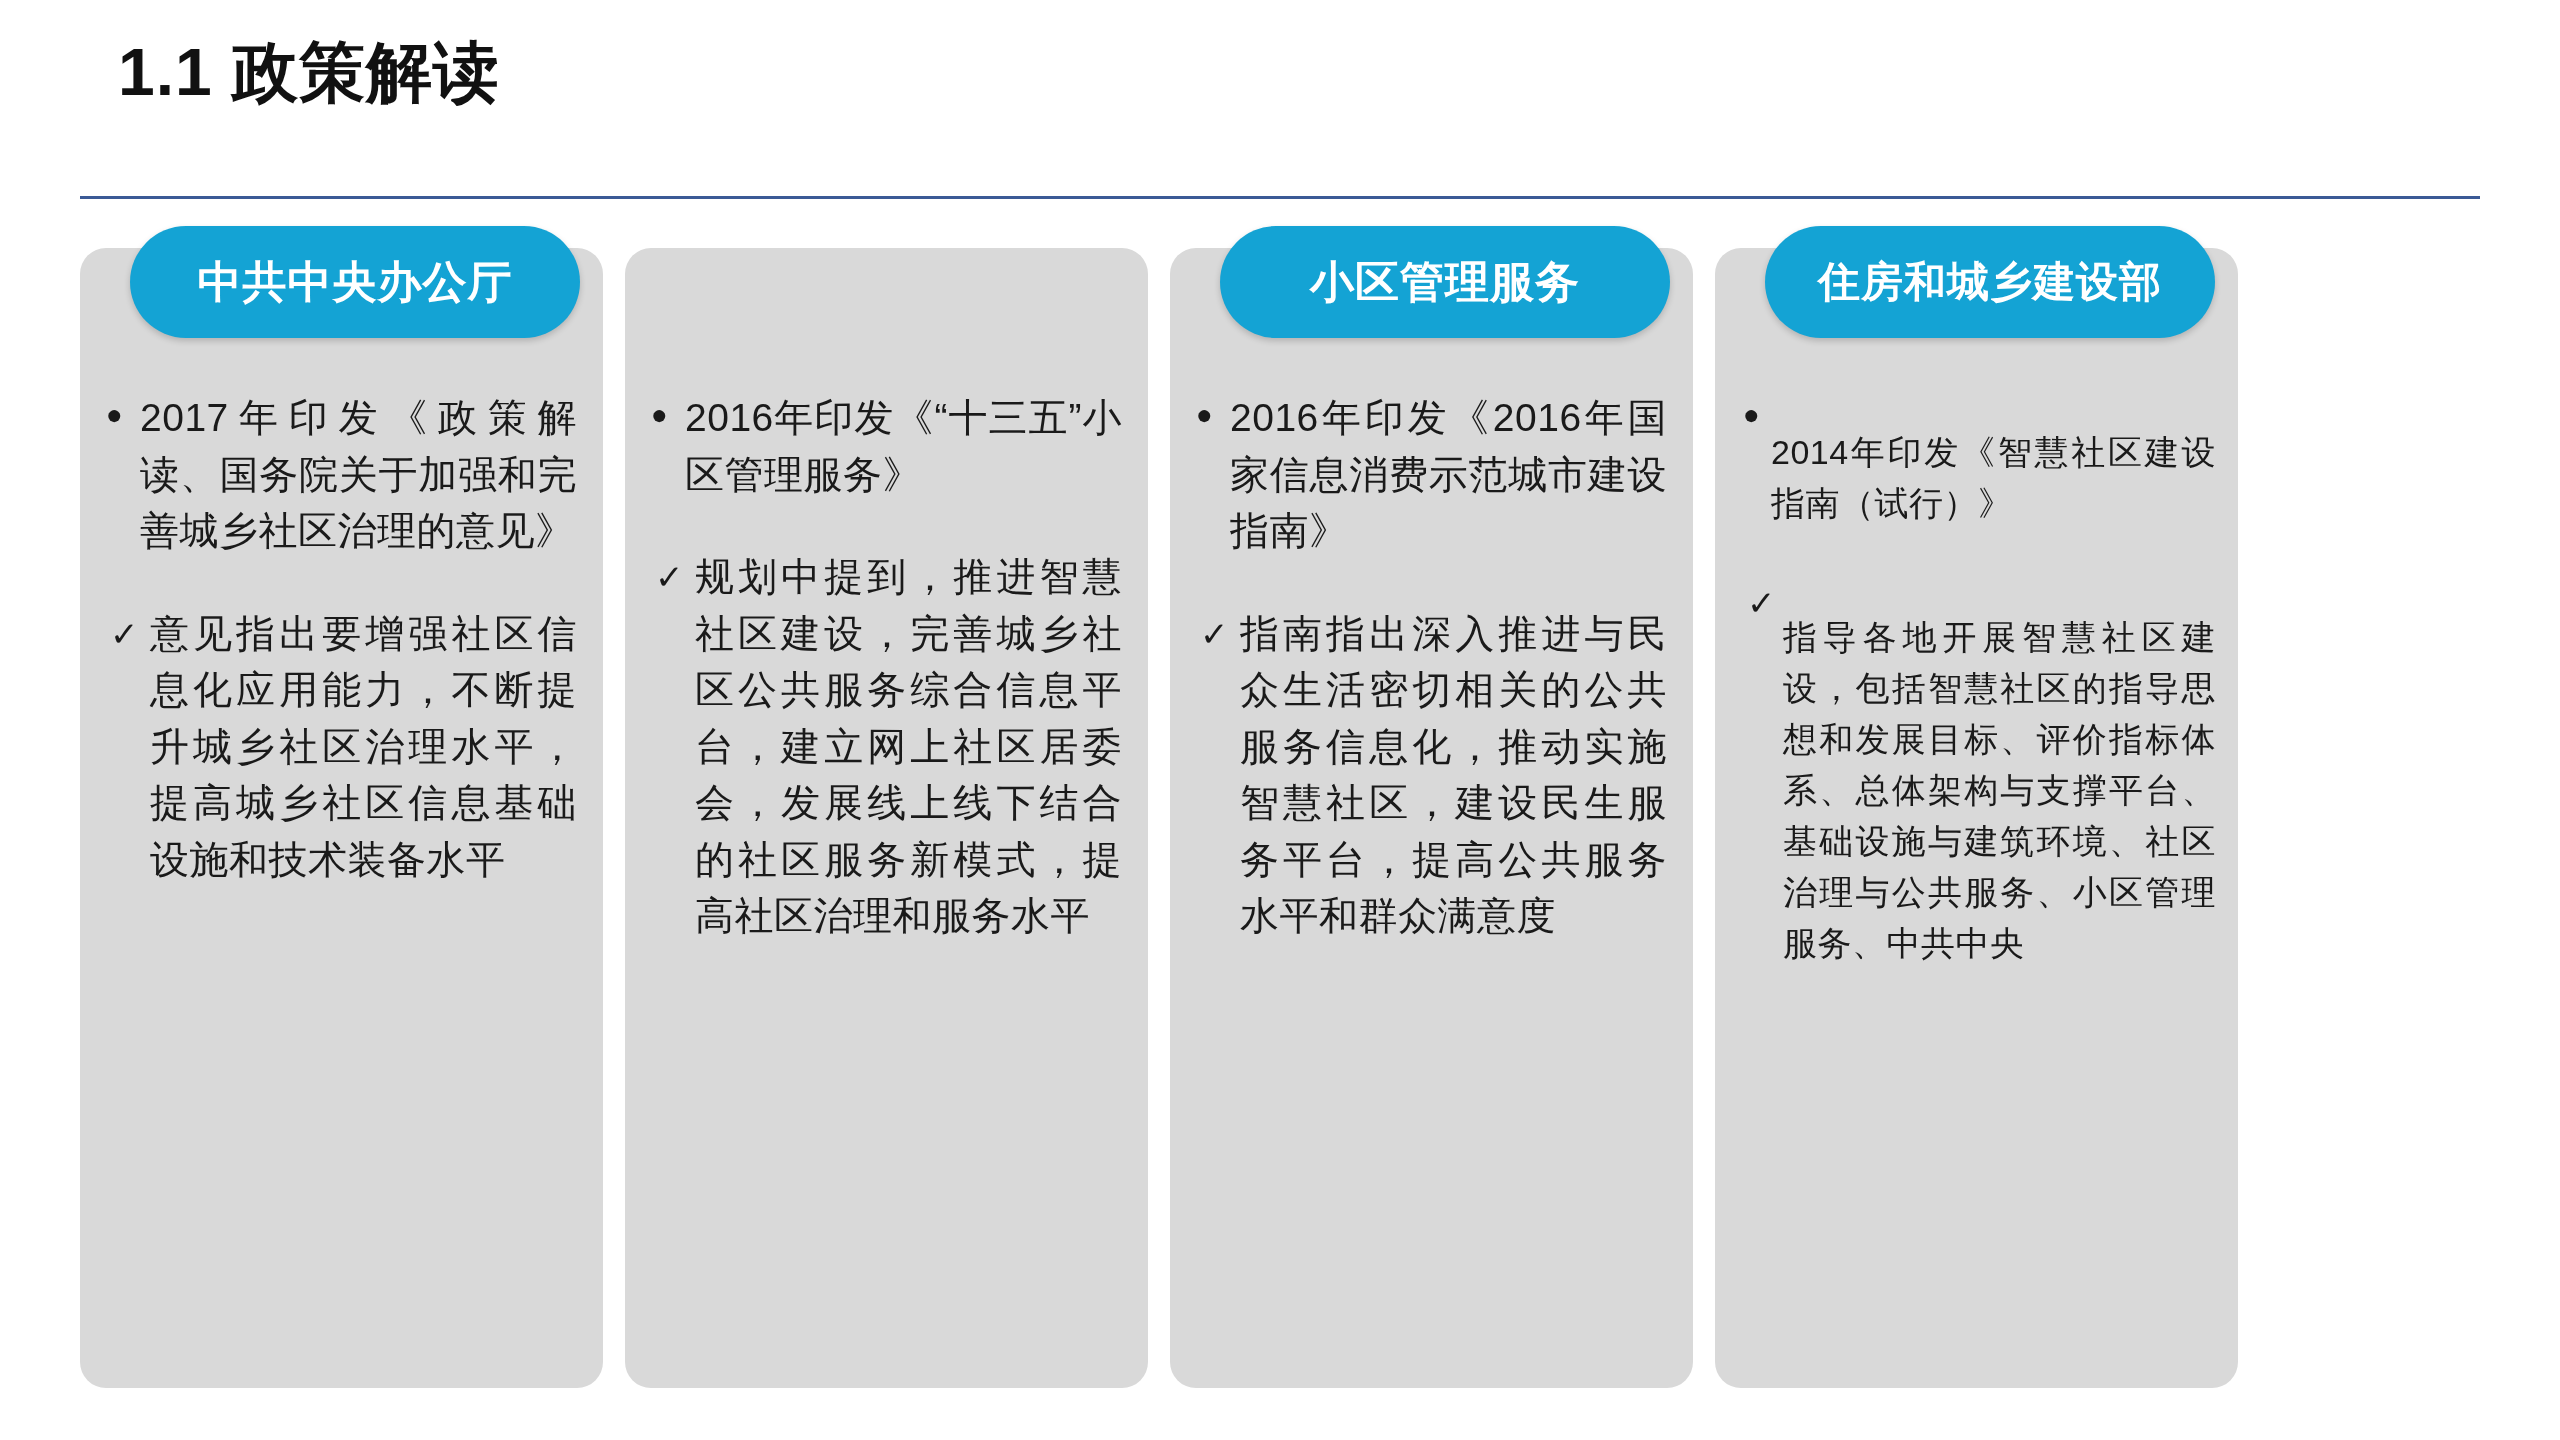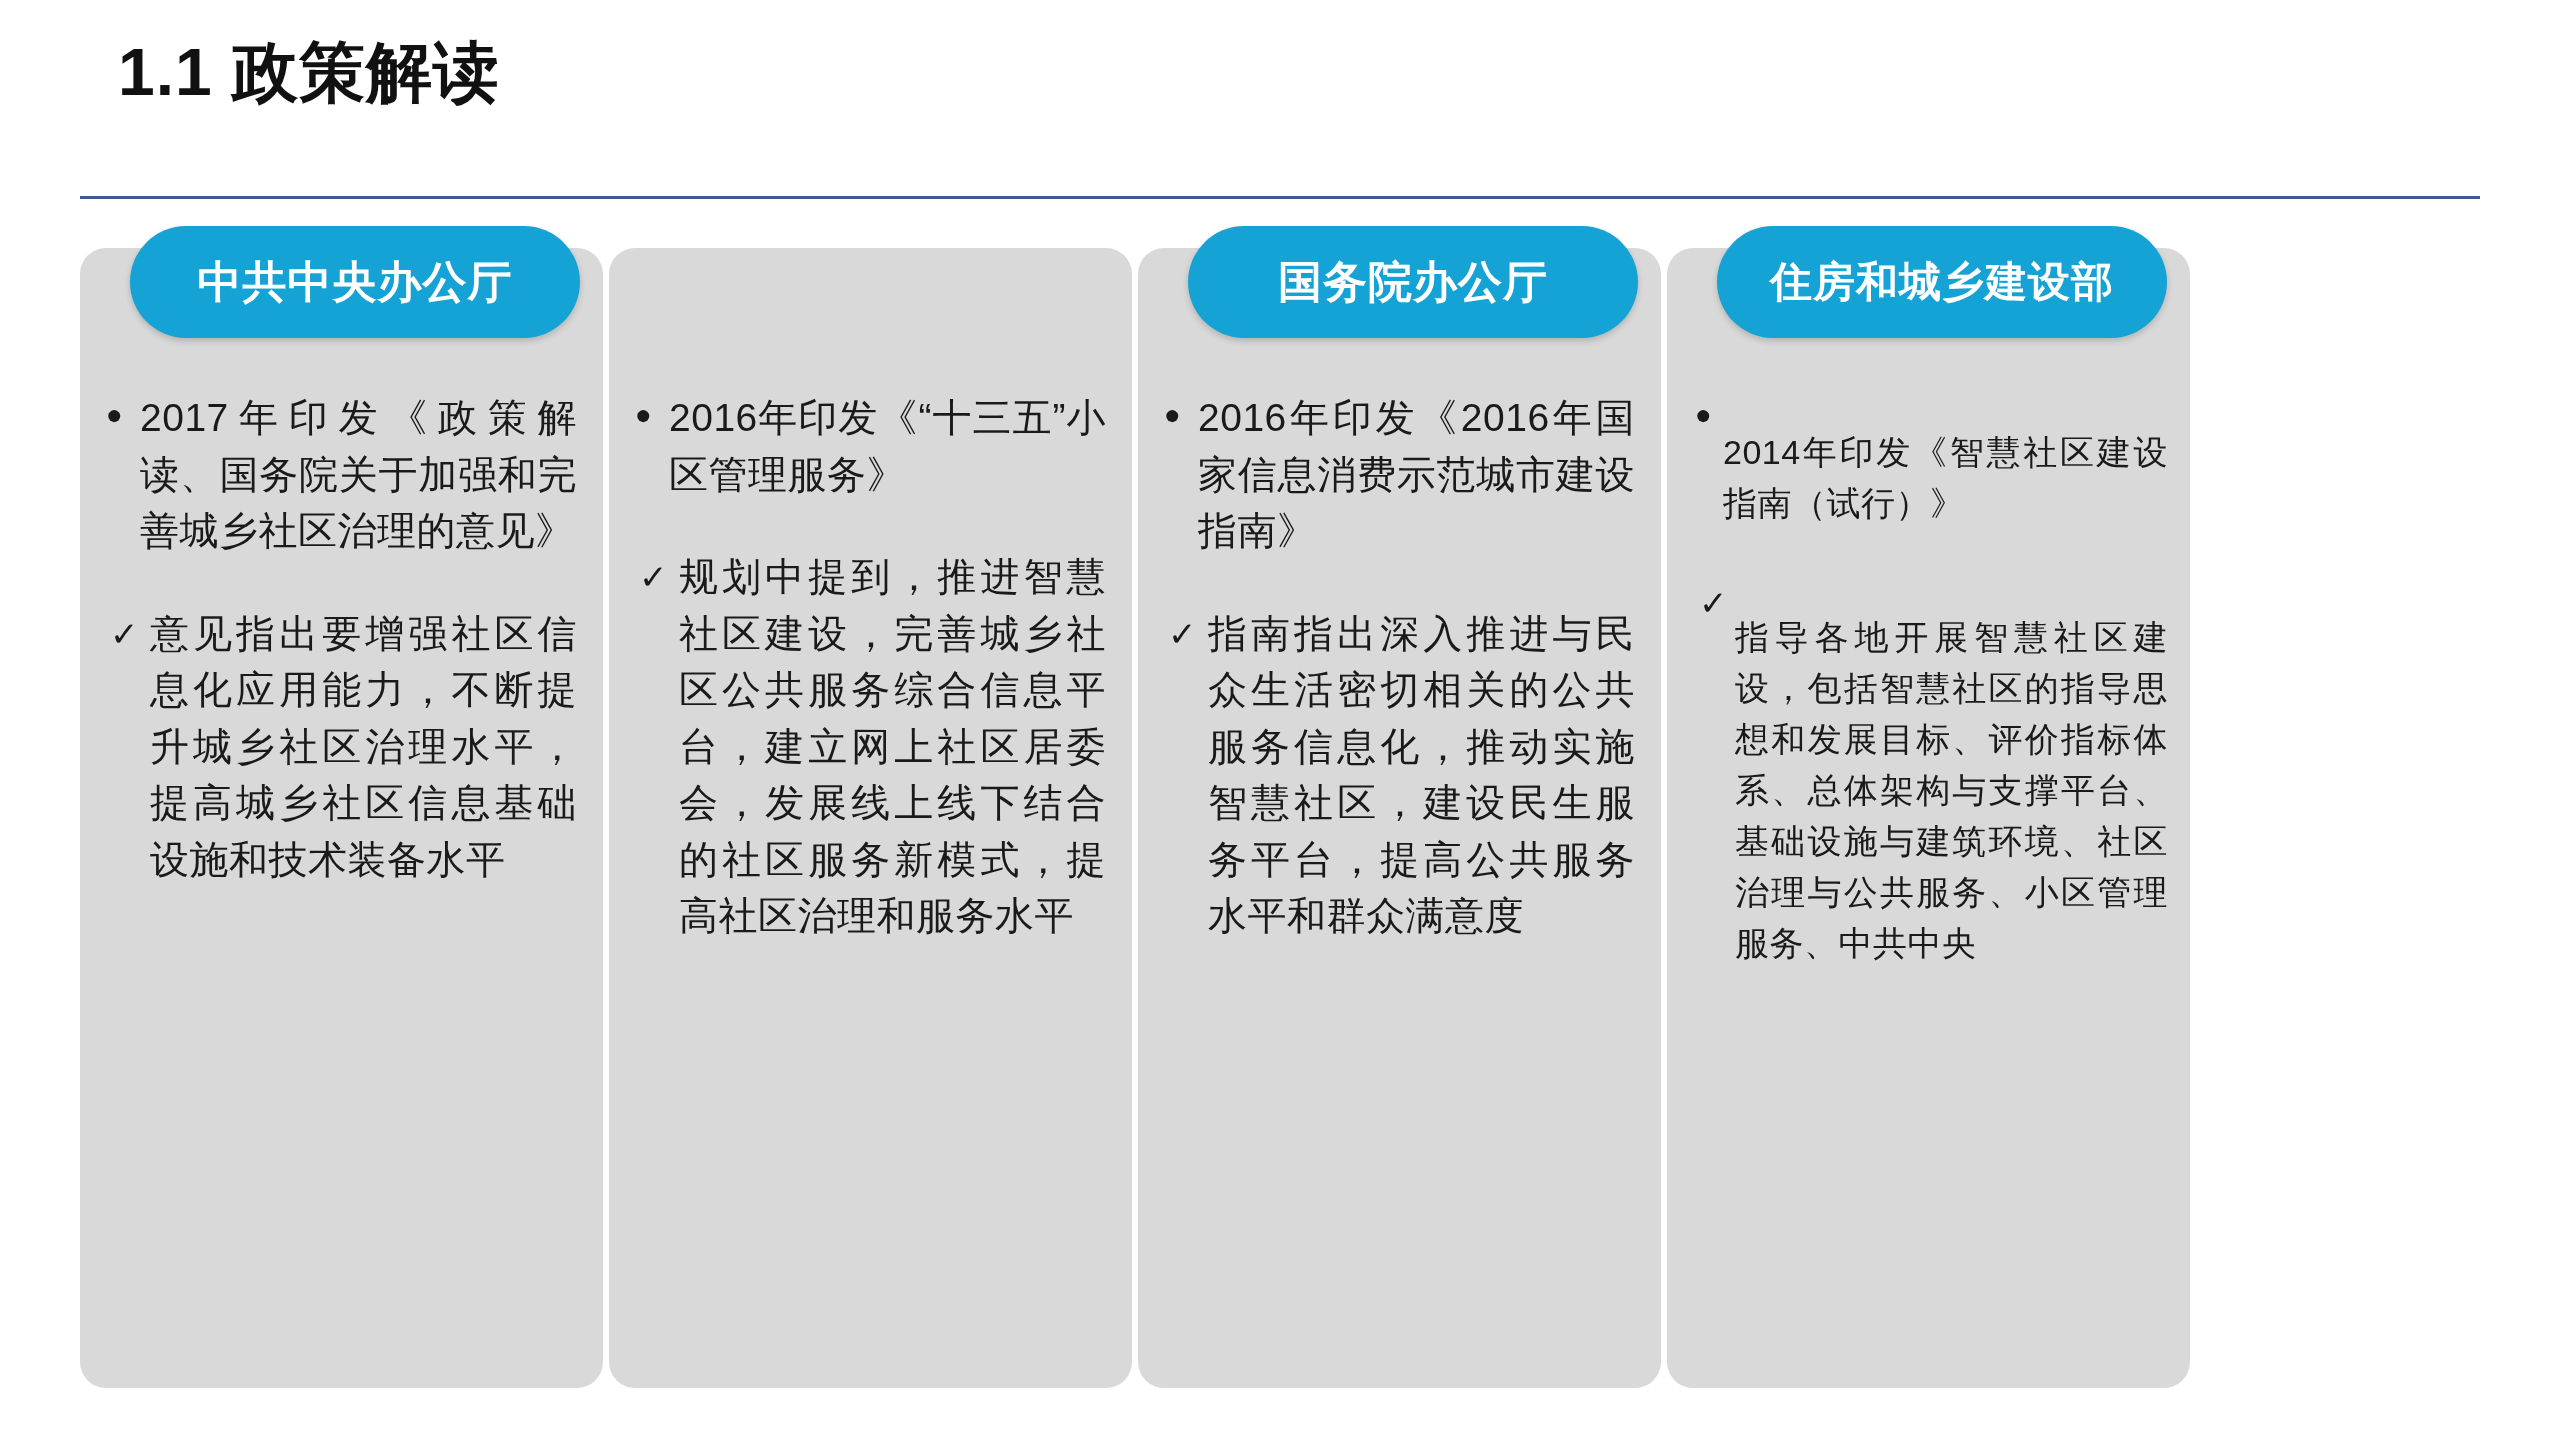--- a/index.html
+++ b/index.html
@@ -34,21 +34,21 @@
     height: 3px;
     background: #3b5a96;
   }
   .cards {
     position: absolute;
     left: 80px;
     top: 248px;
     width: 2400px;
     height: 1140px;
     display: flex;
-    gap: 6px;
+    gap: 22px;
   }
   .card {
     position: relative;
     width: 523px;
     background: #d9d9d9;
     border-radius: 26px;
     padding: 118px 26px 30px 26px;
   }
   .card-header {
     position: absolute;
@@ -144,21 +144,21 @@
         </div>
         <div class="para check">
           <div class="marker">✓</div>
           <div class="txt">规划中提到，推进智慧社区建设，完善城乡社区公共服务综合信息平台，建立网上社区居委会，发展线上线下结合的社区服务新模式，提高社区治理和服务水平</div>
         </div>
       </div>
     </div>
 
     <div class="card c3">
       <div class="card-header">
-        <span>国务院办公厅</span>
+        <span>小区管理服务</span>
       </div>
       <div class="card-body">
         <div class="para bullet">
           <div class="marker">●</div>
           <div class="txt">2016年印发《2016年国家信息消费示范城市建设指南》</div>
         </div>
         <div class="para check">
           <div class="marker">✓</div>
           <div class="txt">指南指出深入推进与民众生活密切相关的公共服务信息化，推动实施智慧社区，建设民生服务平台，提高公共服务水平和群众满意度</div>
         </div>

